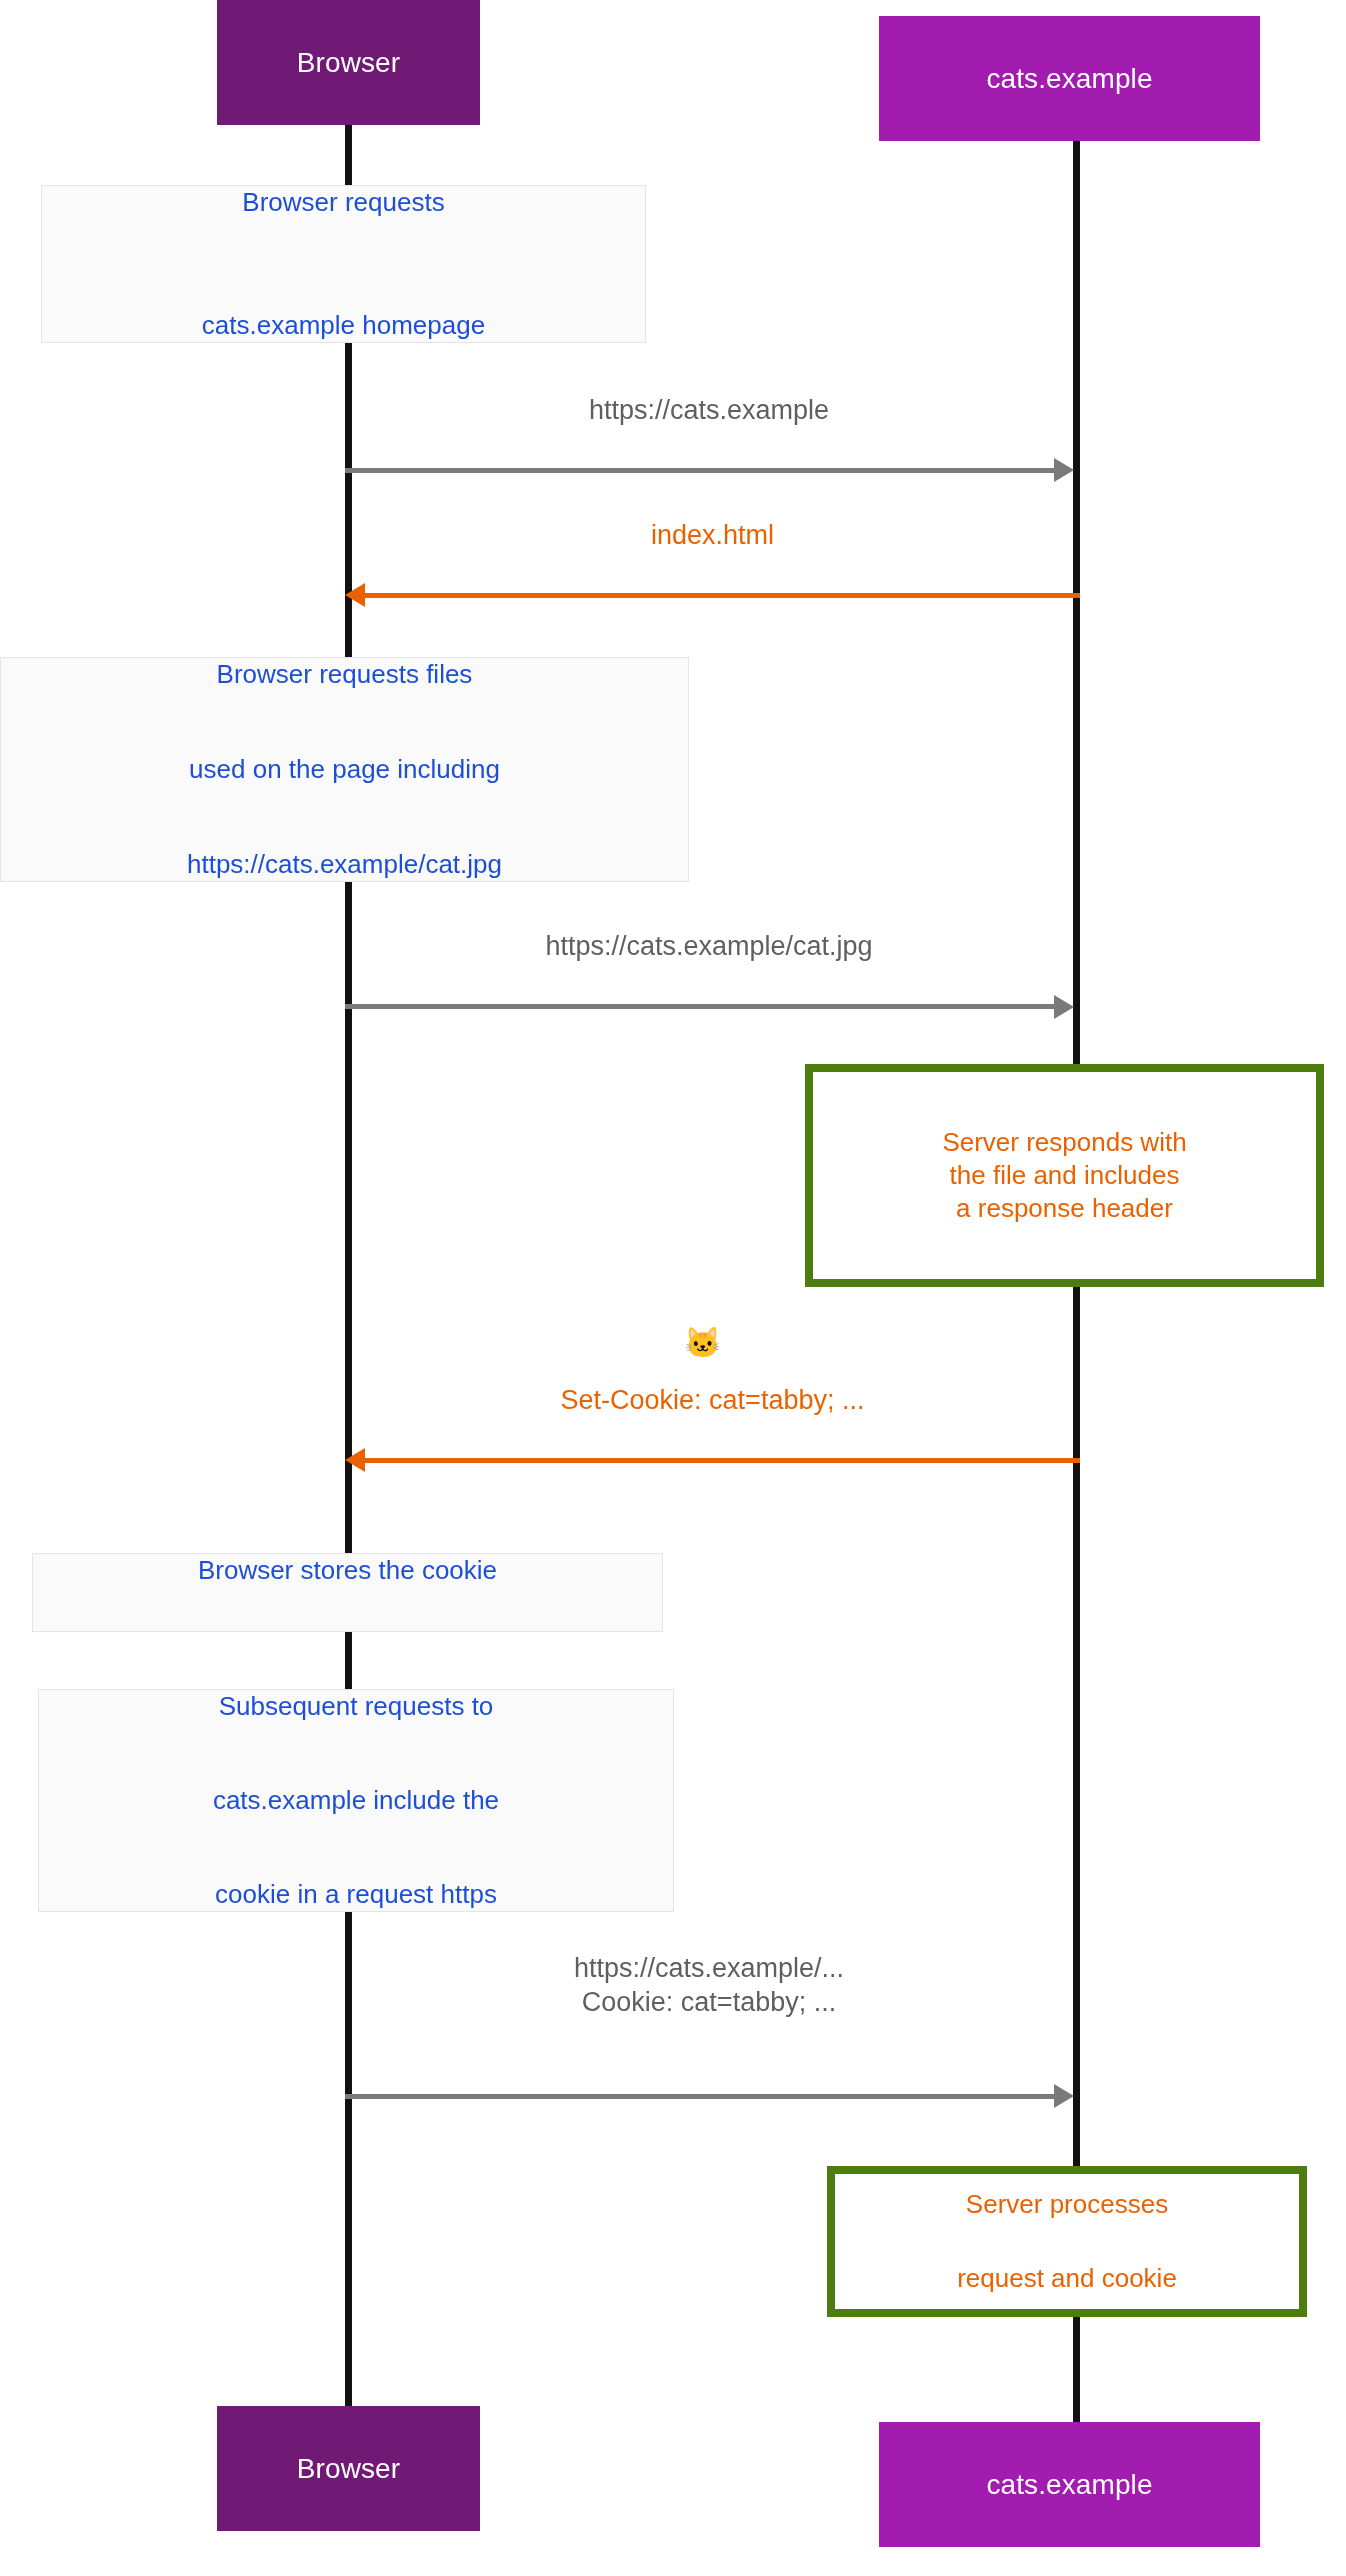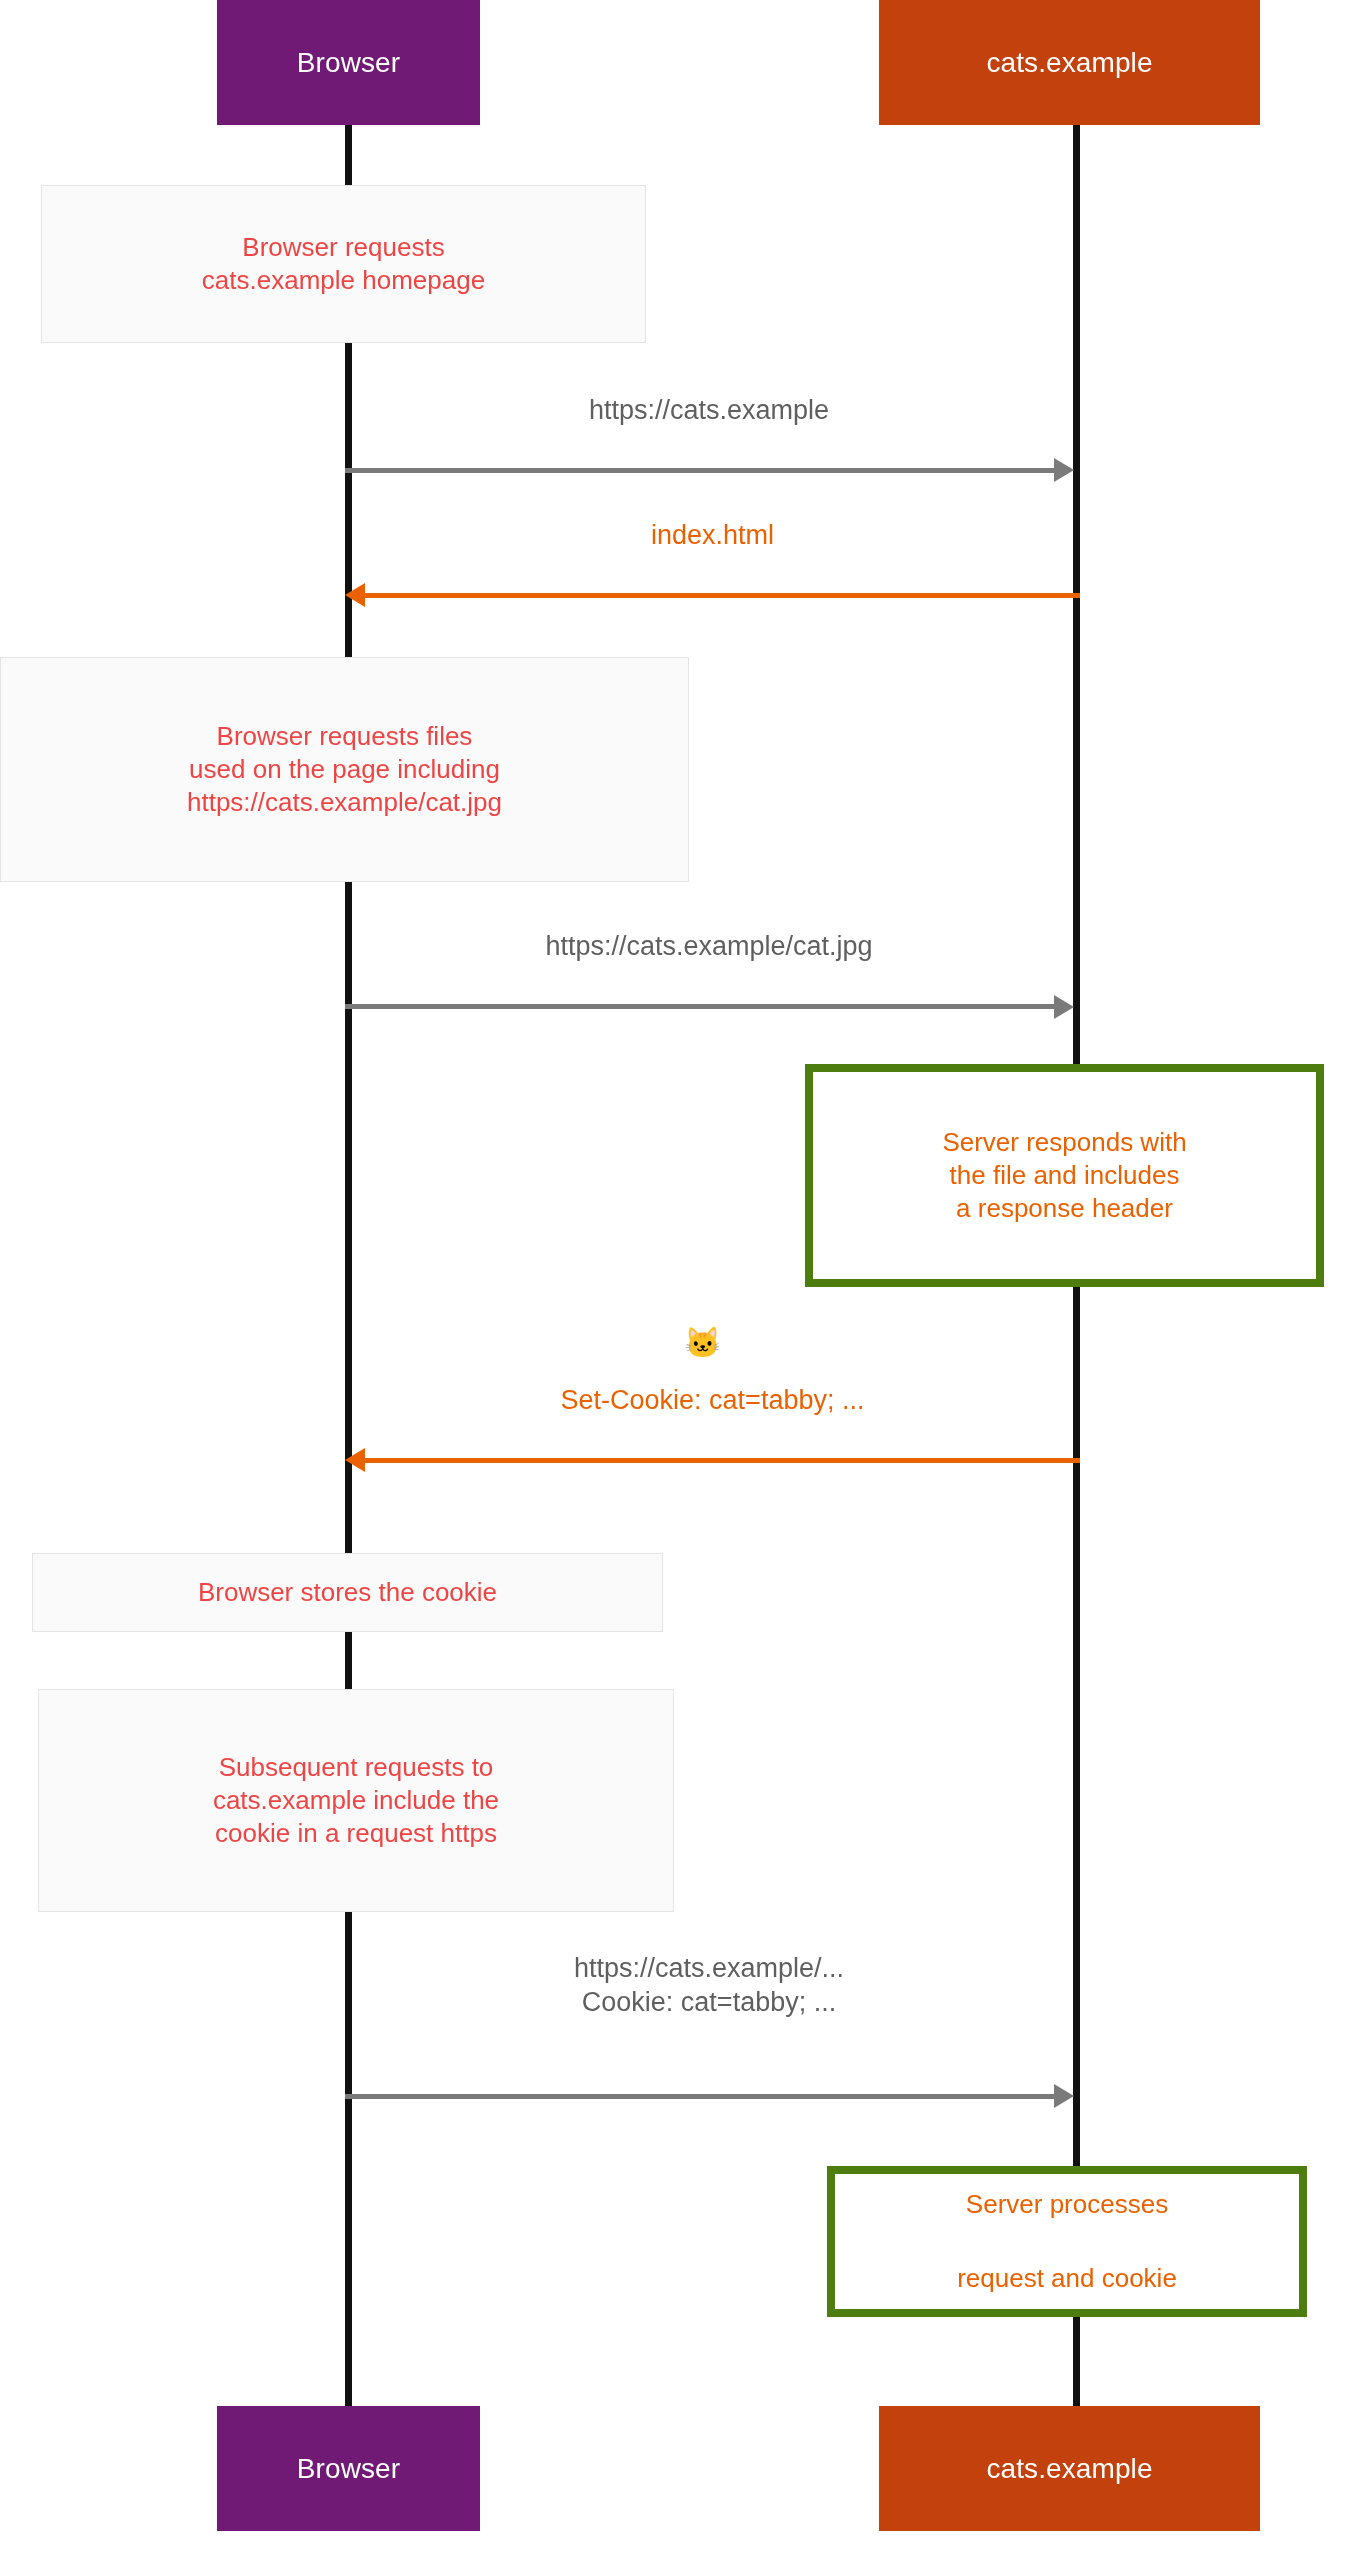--- a/index.html
+++ b/index.html
@@ -31,21 +31,21 @@
   .actor {
     position: absolute;
     display: flex;
     align-items: center;
     justify-content: center;
     color: #ffffff;
     font-size: 28px;
     letter-spacing: 0.1px;
   }
   .actor-browser { background: #701a75; }
-  .actor-server  { background: #c2410c; }
+  .actor-server  { background: #a21caf; margin-top: 16px; }
 
   .actor-browser-top    { left: 217px;  top: 0px;    width: 263px; height: 125px; }
   .actor-server-top     { left: 879px; top: 0px;    width: 381px; height: 125px; }
   .actor-browser-bottom { left: 217px;  top: 2406px; width: 263px; height: 125px; }
   .actor-server-bottom  { left: 879px; top: 2406px; width: 381px; height: 125px; }
 
   
   .note {
     position: absolute;
     box-sizing: border-box;
@@ -53,21 +53,22 @@
     flex-direction: column;
     align-items: center;
     justify-content: center;
     text-align: center;
     font-size: 26px;
     line-height: 1.28;
   }
   .note-grey {
     background: #fafafa;
     border: 1.3px solid #e4e4e4;
-    color: #ef4444;
+    color: #1d4ed8;
+    justify-content: space-between;
   }
   .note-orange {
     background: #ffffff;
     border: 8px solid #4d7c0f;
     color: #ea6100;
   }
   .note-line { display: block; white-space: nowrap; }
 
   .note-1 { left: 41px;   top: 185px;  width: 605px;  height: 158px; }
   .note-2 { left: 0px;    top: 657px; width: 689px; height: 225px; }

